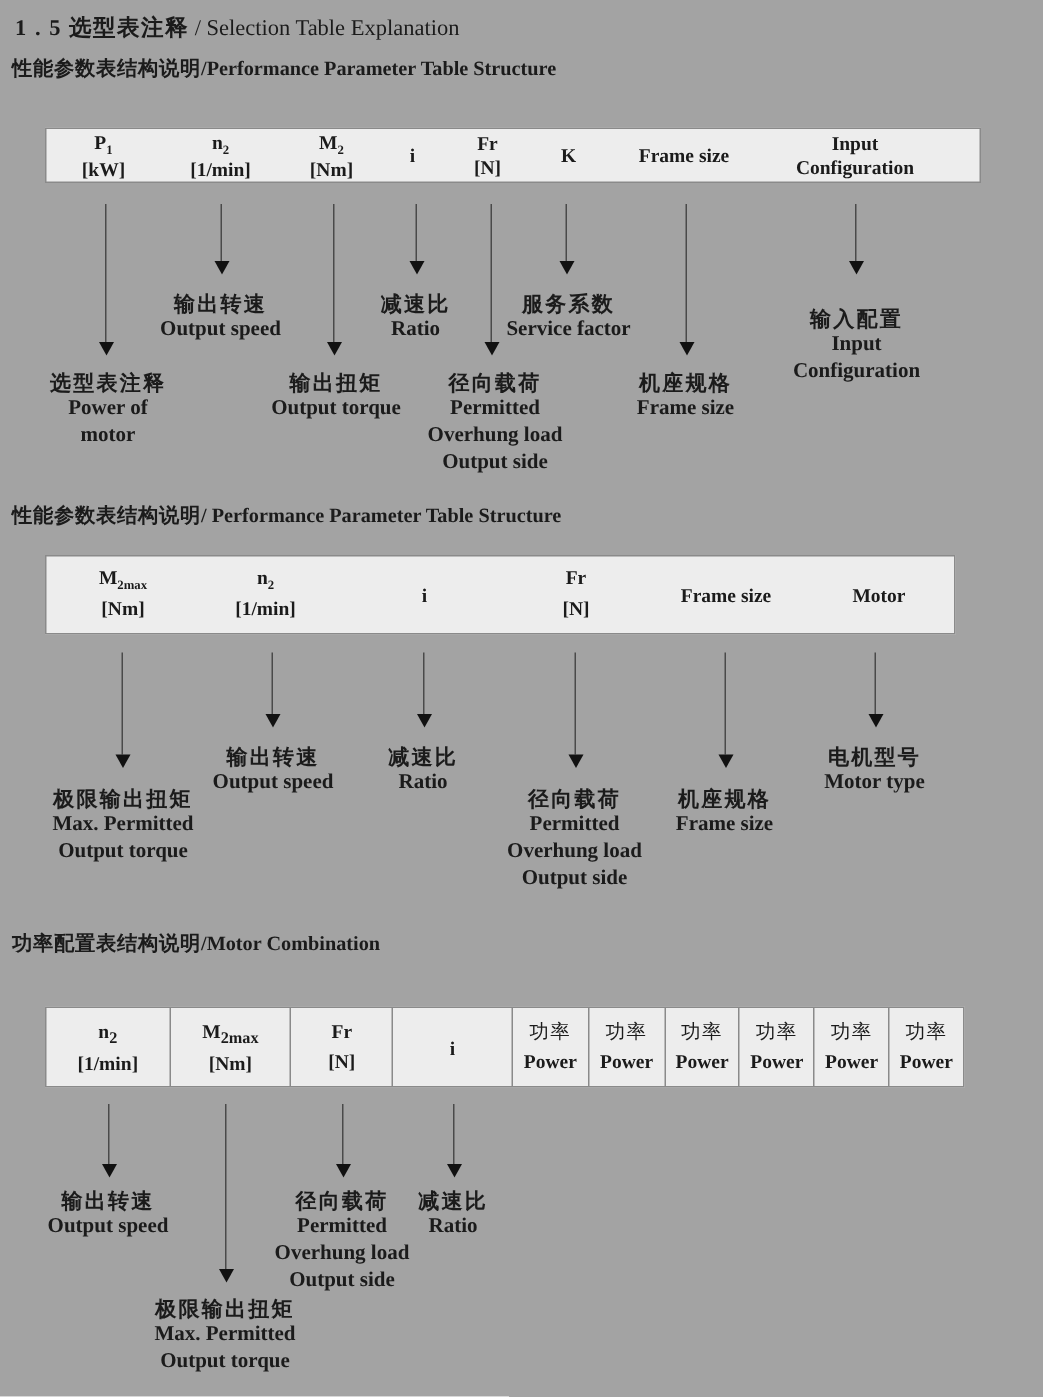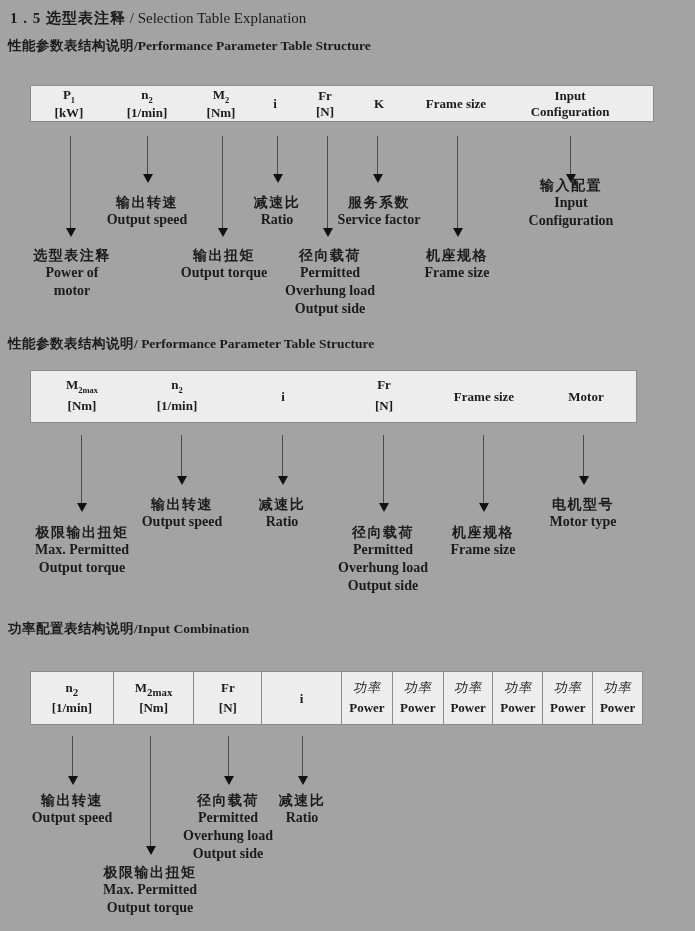--- a/index.html
+++ b/index.html
@@ -16,21 +16,21 @@
   .cell.two{justify-content:space-evenly;}
   .cell.one{justify-content:center;}
   .cell sub{font-size:8.5px;line-height:1;}
   .t2 .cell.two{justify-content:space-between;padding:6px 0 9px;}
   .t3row{display:flex;height:100%;}
   .c3{height:100%;display:flex;flex-direction:column;justify-content:space-between;
       padding:8px 0 9px;text-align:center;font-weight:bold;font-size:13px;
       border-right:1px solid #8a8a8a;box-sizing:border-box;line-height:15px;}
   .c3.one{justify-content:center;padding:0;}
   .c3:last-child{border-right:none;}
-  .cjk{font-weight:normal;font-size:13px;letter-spacing:1px;font-style:italic;}
+  .cjk{font-weight:normal;font-size:13px;letter-spacing:1px;}
   .arr{position:absolute;width:1px;background:#4a4a4a;}
   .arr::after{content:"";position:absolute;left:-4.5px;bottom:-9px;width:0;height:0;
       border-left:5px solid transparent;border-right:5px solid transparent;border-top:9px solid #111;}
   .lbl{position:absolute;transform:translateX(-50%);text-align:center;white-space:nowrap;line-height:18px;font-weight:bold;}
   .lbl .zh{font-size:14px;letter-spacing:1.5px;font-family:"Liberation Sans","DejaVu Sans",sans-serif;}
   .lbl .en{font-size:14px;}
 </style>
 </head>
 <body>
 
@@ -109,21 +109,21 @@
     <div class="en">Output side</div>
   </div>
   <div class="lbl" style="left:379px;top:193px">
     <div class="zh">服务系数</div>
     <div class="en">Service factor</div>
   </div>
   <div class="lbl" style="left:457px;top:246px">
     <div class="zh">机座规格</div>
     <div class="en">Frame size</div>
   </div>
-  <div class="lbl" style="left:571px;top:176px">
+  <div class="lbl" style="left:571px;top:203px">
     <div class="zh">输入配置</div>
     <div class="en">Input</div>
     <div class="en">Configuration</div>
   </div>
 
   <div class="heading" style="top:335px">
     <span class="zh">性能参数表结构说明</span><span>/ Performance Parameter Table Structure</span>
   </div>
 
   <div class="tablebox t2" style="left:30px;top:370px;width:607px;height:53px">
@@ -179,21 +179,21 @@
   <div class="lbl" style="left:483px;top:523px">
     <div class="zh">机座规格</div>
     <div class="en">Frame size</div>
   </div>
   <div class="lbl" style="left:583px;top:495px">
     <div class="zh">电机型号</div>
     <div class="en">Motor type</div>
   </div>
 
   <div class="heading" style="top:620px">
-    <span class="zh">功率配置表结构说明</span><span>/Input Combination</span>
+    <span class="zh">功率配置表结构说明</span><span>/Motor Combination</span>
   </div>
 
   <div class="tablebox" style="left:30px;top:671px;width:613px;height:54px">
     <div class="t3row">
       <div class="c3" style="width:83px">
         <div><span>n</span><sub>2</sub></div>
         <div>[1/min]</div>
       </div>
       <div class="c3" style="width:81px">
         <div><span>M</span><sub>2max</sub></div>

